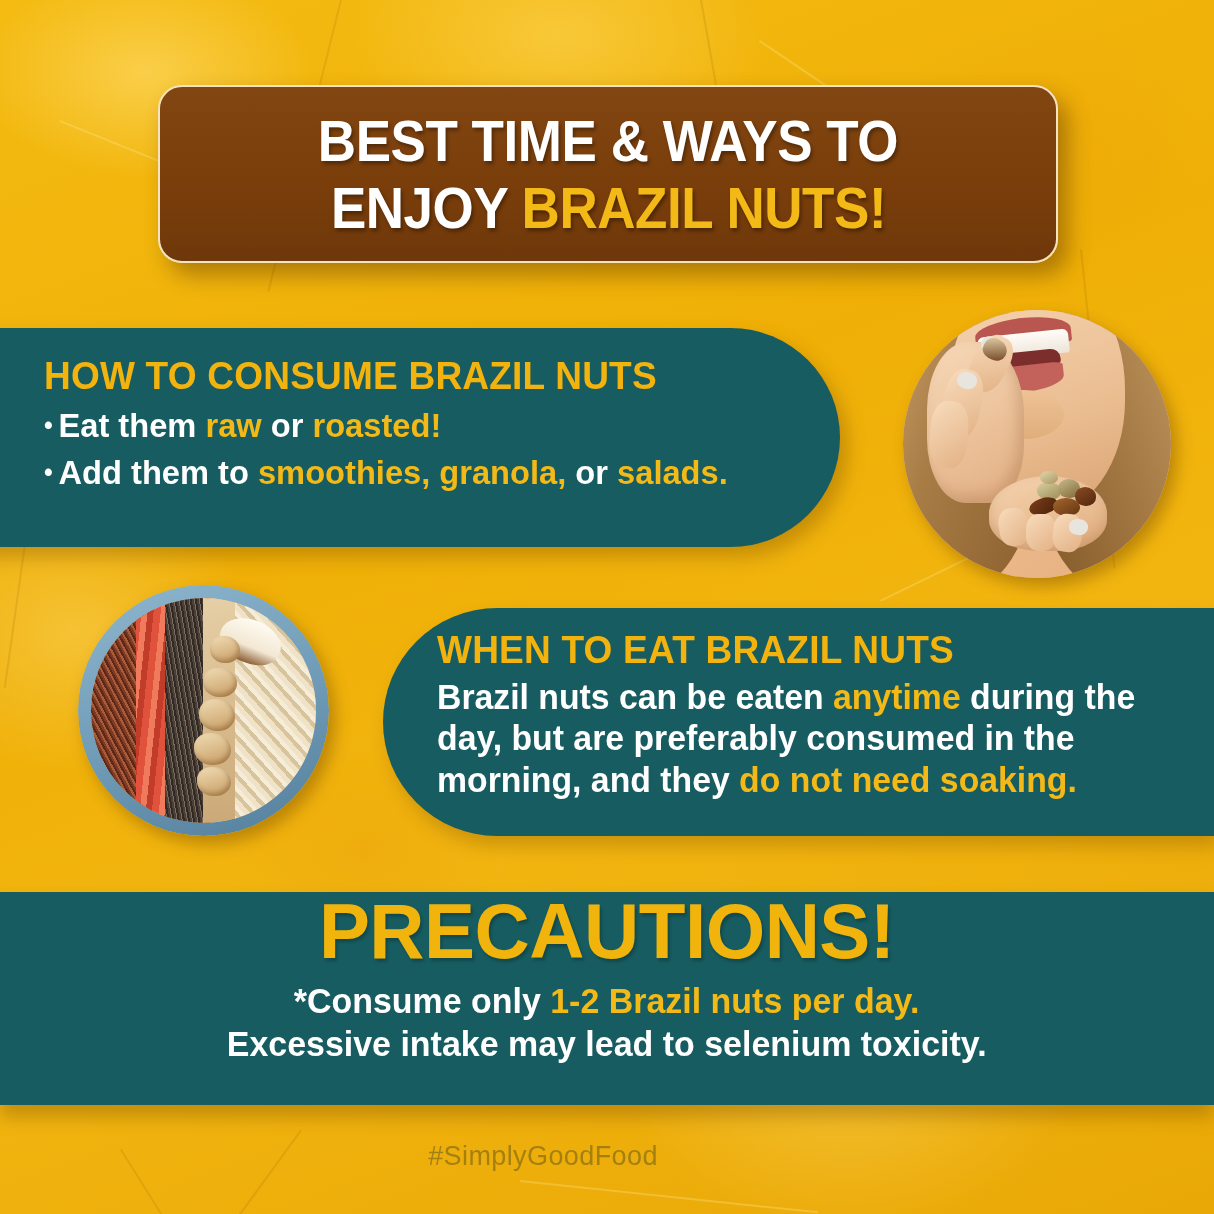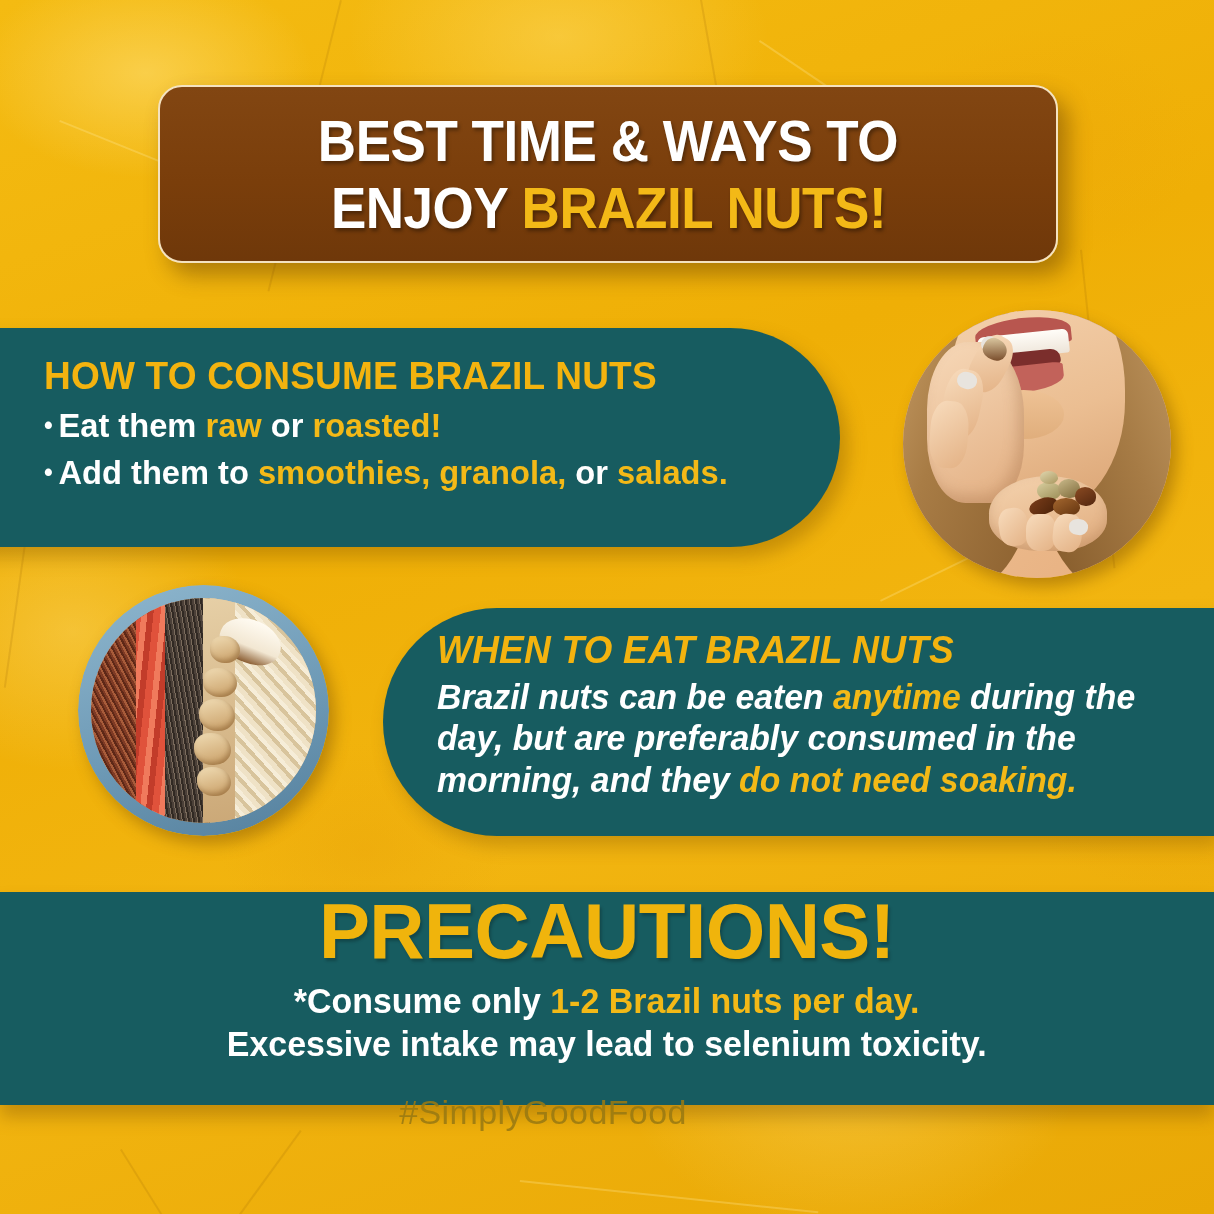--- a/index.html
+++ b/index.html
@@ -59,21 +59,21 @@
     color:#FFFFFF;font-size:34px;font-weight:bold;margin-top:8px;
     transform:scaleX(.96);transform-origin:left center;white-space:nowrap;
   }
   .p1-item .bullet{font-size:26px;vertical-align:3px;margin-right:6px;}
 
   
   .panel2{
     position:absolute;left:383px;top:608px;width:831px;height:228px;
     background:#175C60;border-radius:120px 0 0 120px;
     box-shadow:6px 10px 18px rgba(120,78,4,.32);
-    box-sizing:border-box;padding:20px 14px 0 54px;font-style:italic;
+    box-sizing:border-box;padding:20px 14px 0 54px;
   }
   .p2-title{
     color:#F3B30F;font-weight:bold;font-size:39px;letter-spacing:.2px;
     transform:scaleX(.95);transform-origin:left center;white-space:nowrap;
   }
   .p2-body{
     color:#FFFFFF;font-size:35px;font-weight:bold;line-height:1.18;margin-top:4px;
     transform:scaleX(.965);transform-origin:left center;
   }
 
@@ -151,22 +151,22 @@
   .oats{left:64%;width:36%;background:
      repeating-linear-gradient(48deg,#EFE2C6 0 5px,#D8C49C 5px 9px,#F6EDD8 9px 13px);}
   .coco{position:absolute;left:57%;top:10%;width:28%;height:19%;
     background:linear-gradient(180deg,#FFFBF2 0%,#F2E7D2 62%,#8B5E33 100%);
     border-radius:50% 50% 46% 46%;transform:rotate(22deg);}
   .bnut{position:absolute;background:linear-gradient(165deg,#F0DCB4,#C79C63);
     border-radius:44% 56% 48% 52%;box-shadow:inset -2px -3px 5px rgba(120,80,35,.45);}
 
   
   .footer{
-    position:absolute;left:0;top:1093px;width:1086px;text-align:center;
-    color:#9A7A12;font-size:34px;letter-spacing:.4px;opacity:.88;
+    position:absolute;left:0;top:1141px;width:1086px;text-align:center;
+    color:#9A7A12;font-size:27px;letter-spacing:.4px;opacity:.88;
   }
 </style>
 </head>
 <body>
 
 <div id="stage">
 
   <div class="bg">
     <div class="crease" style="left:340px;top:0;width:2px;height:300px;transform:rotate(14deg);"></div>
     <div class="crease" style="left:700px;top:0;width:2px;height:190px;transform:rotate(-10deg);"></div>

